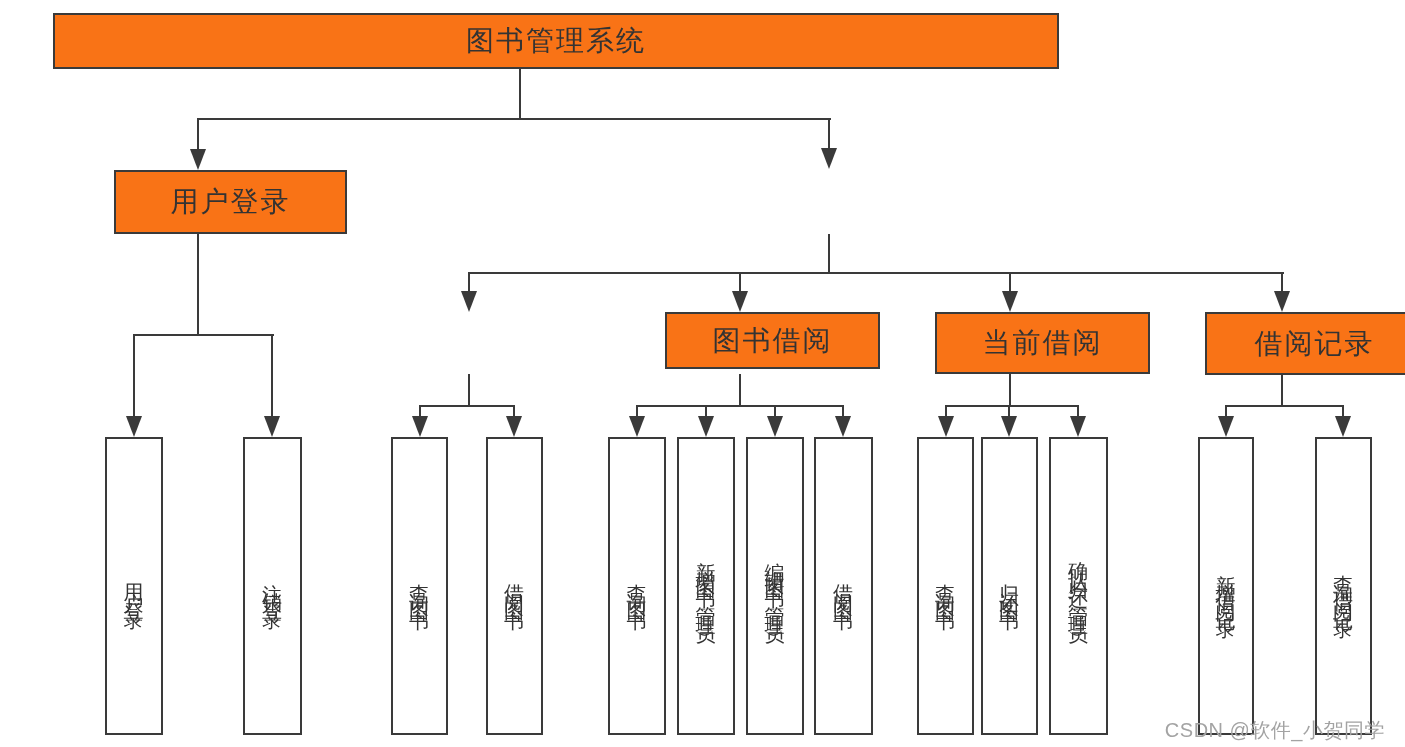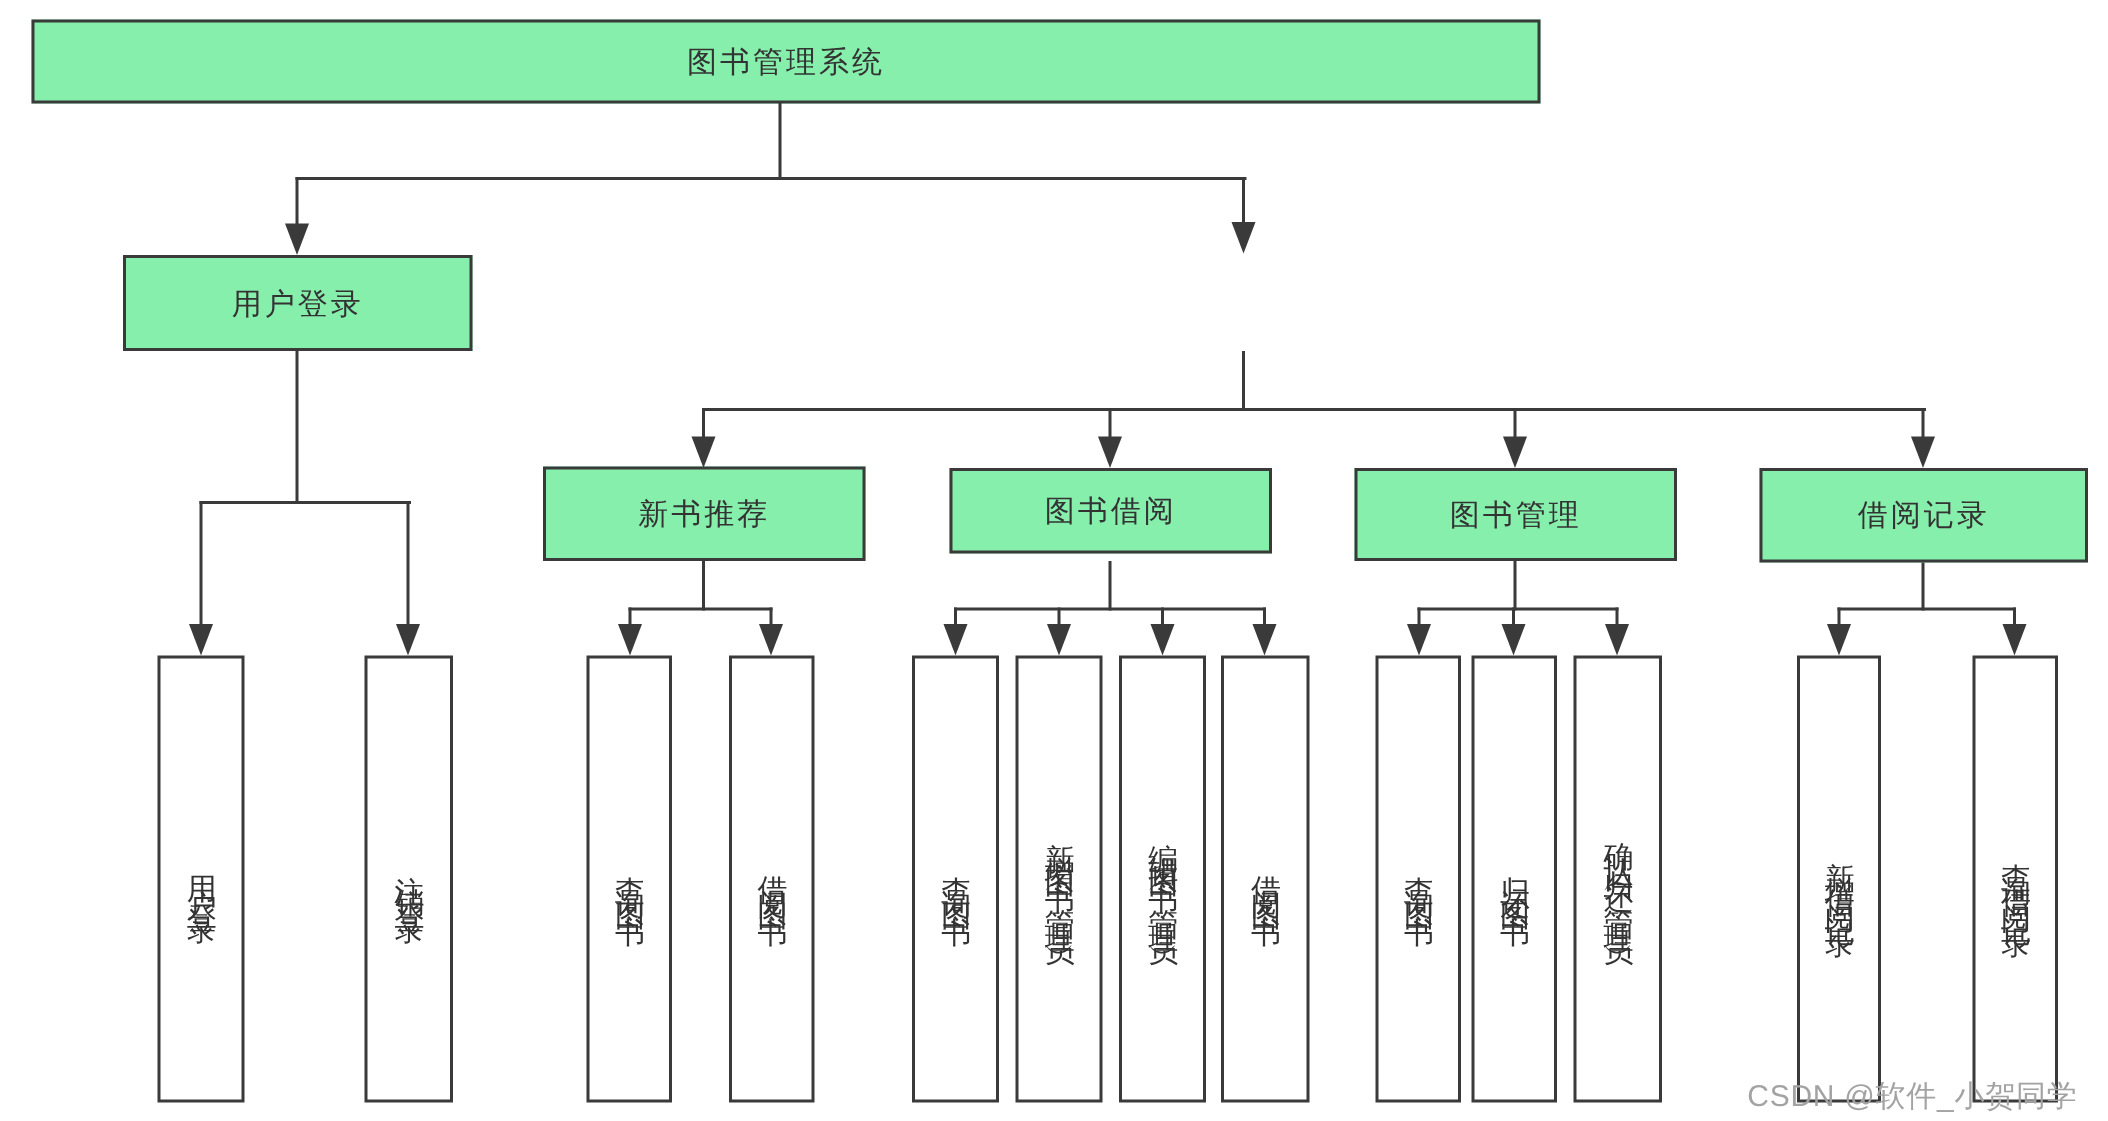--- a/index.html
+++ b/index.html
@@ -2,24 +2,24 @@
 <html style="--line: #3a3a3a; --text: #333333; --watermark: #a3a3a3; --background: #ffffff;"><head>
 <meta charset="utf-8">
 <style>
   html,body{margin:0;padding:0;background:#fff;}
   .stage{
     position:relative;width:1405px;height:747px;background:var(--background,#fff);
     font-family:"Liberation Sans",sans-serif;overflow:hidden;
   }
   
   .hbox{
-    position:absolute;box-sizing:border-box;background:#86efac;
+    position:absolute;box-sizing:border-box;background:#f97316;
     border:2px solid var(--line,#3a3a3a);
     display:flex;align-items:center;justify-content:center;
-    font-size:20px;letter-spacing:2px;color:var(--text,#333);
+    font-size:28px;letter-spacing:2px;color:var(--text,#333);margin-left:32px;
   }
   
   .vbox{
     position:absolute;box-sizing:border-box;background:#fff;
     border:2px solid var(--line,#3a3a3a);
     top:437px;width:58px;height:298px;
     display:flex;align-items:center;justify-content:center;
   }
   .vtext{
     writing-mode:vertical-rl;text-orientation:mixed;
@@ -42,23 +42,22 @@
 </style>
 </head>
 <body>
 
 <div class="stage">
 
   <div class="hbox" style="left:21px;top:13px;width:1006px;height:56px">图书管理系统</div>
 
   <div class="hbox" style="left:82px;top:170px;width:233px;height:64px">用户登录</div>
 
-  <div class="hbox" style="left:362px;top:311px;width:215px;height:63px">新书推荐</div>
   <div class="hbox" style="left:633px;top:312px;width:215px;height:57px">图书借阅</div>
-  <div class="hbox" style="left:903px;top:312px;width:215px;height:62px">图书管理</div>
+  <div class="hbox" style="left:903px;top:312px;width:215px;height:62px">当前借阅</div>
   <div class="hbox" style="left:1173px;top:312px;width:219px;height:63px">借阅记录</div>
 
   <div class="vbox" style="left:105px">
     <span class="vtext">用户登录</span>
     </div>
   <div class="vbox" style="left:243px;width:59px">
     <span class="vtext">注销登录</span>
     </div>
 
   <div class="vbox" style="left:391px;width:57px">

